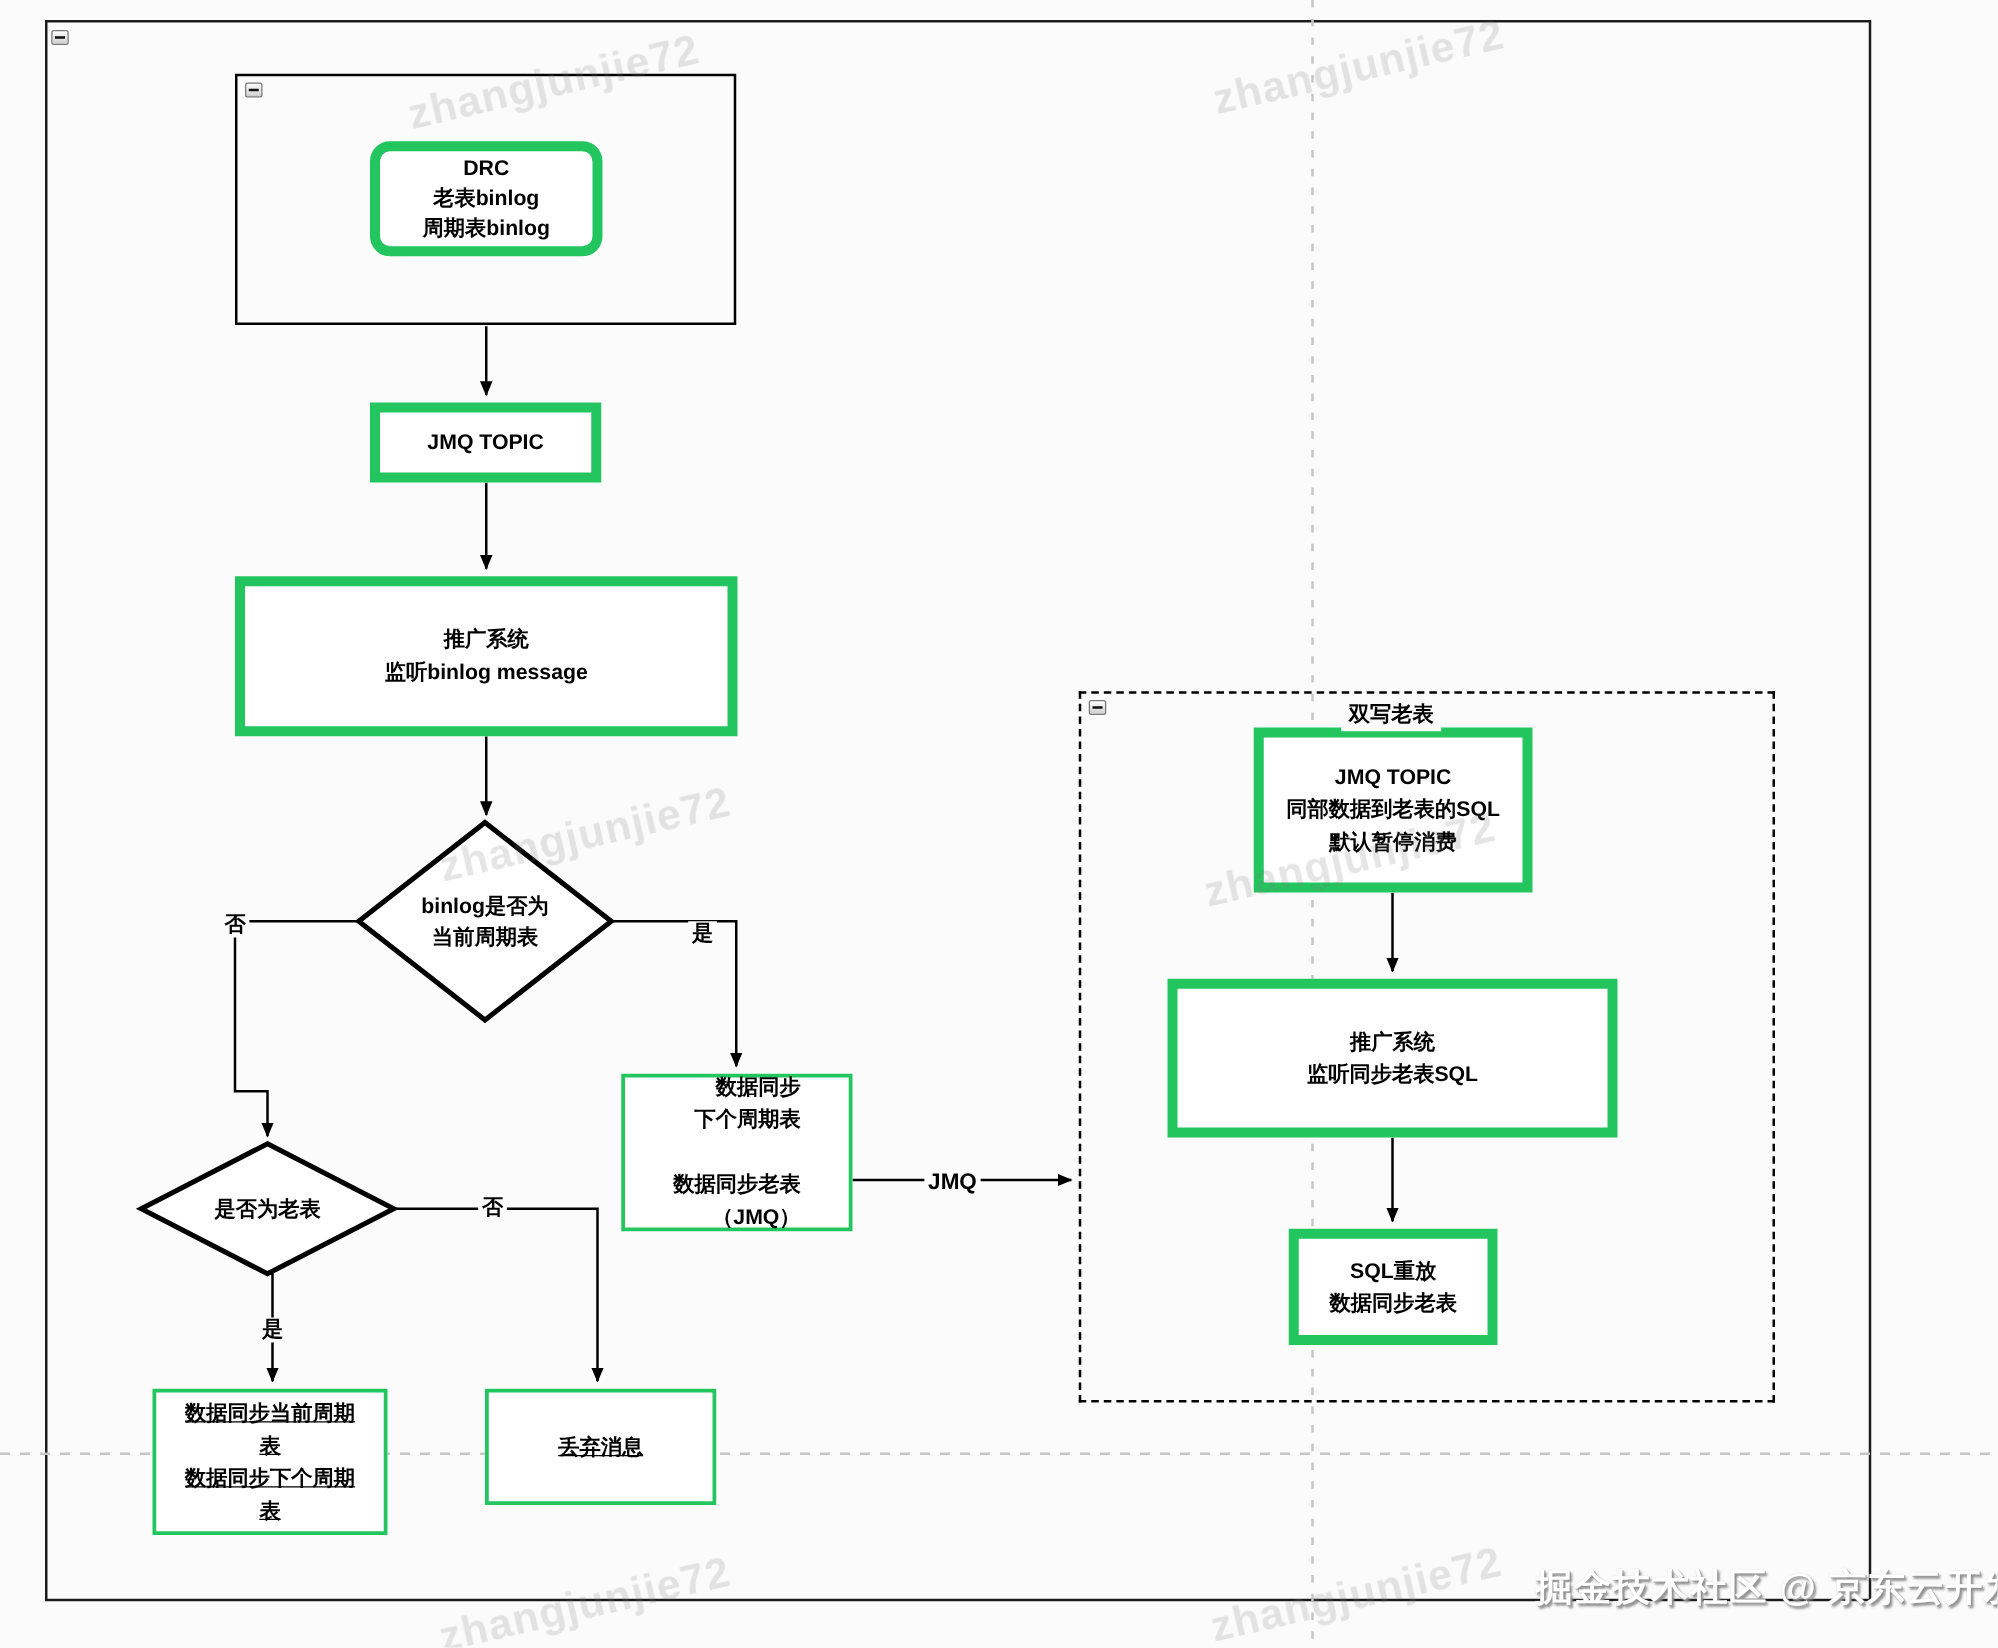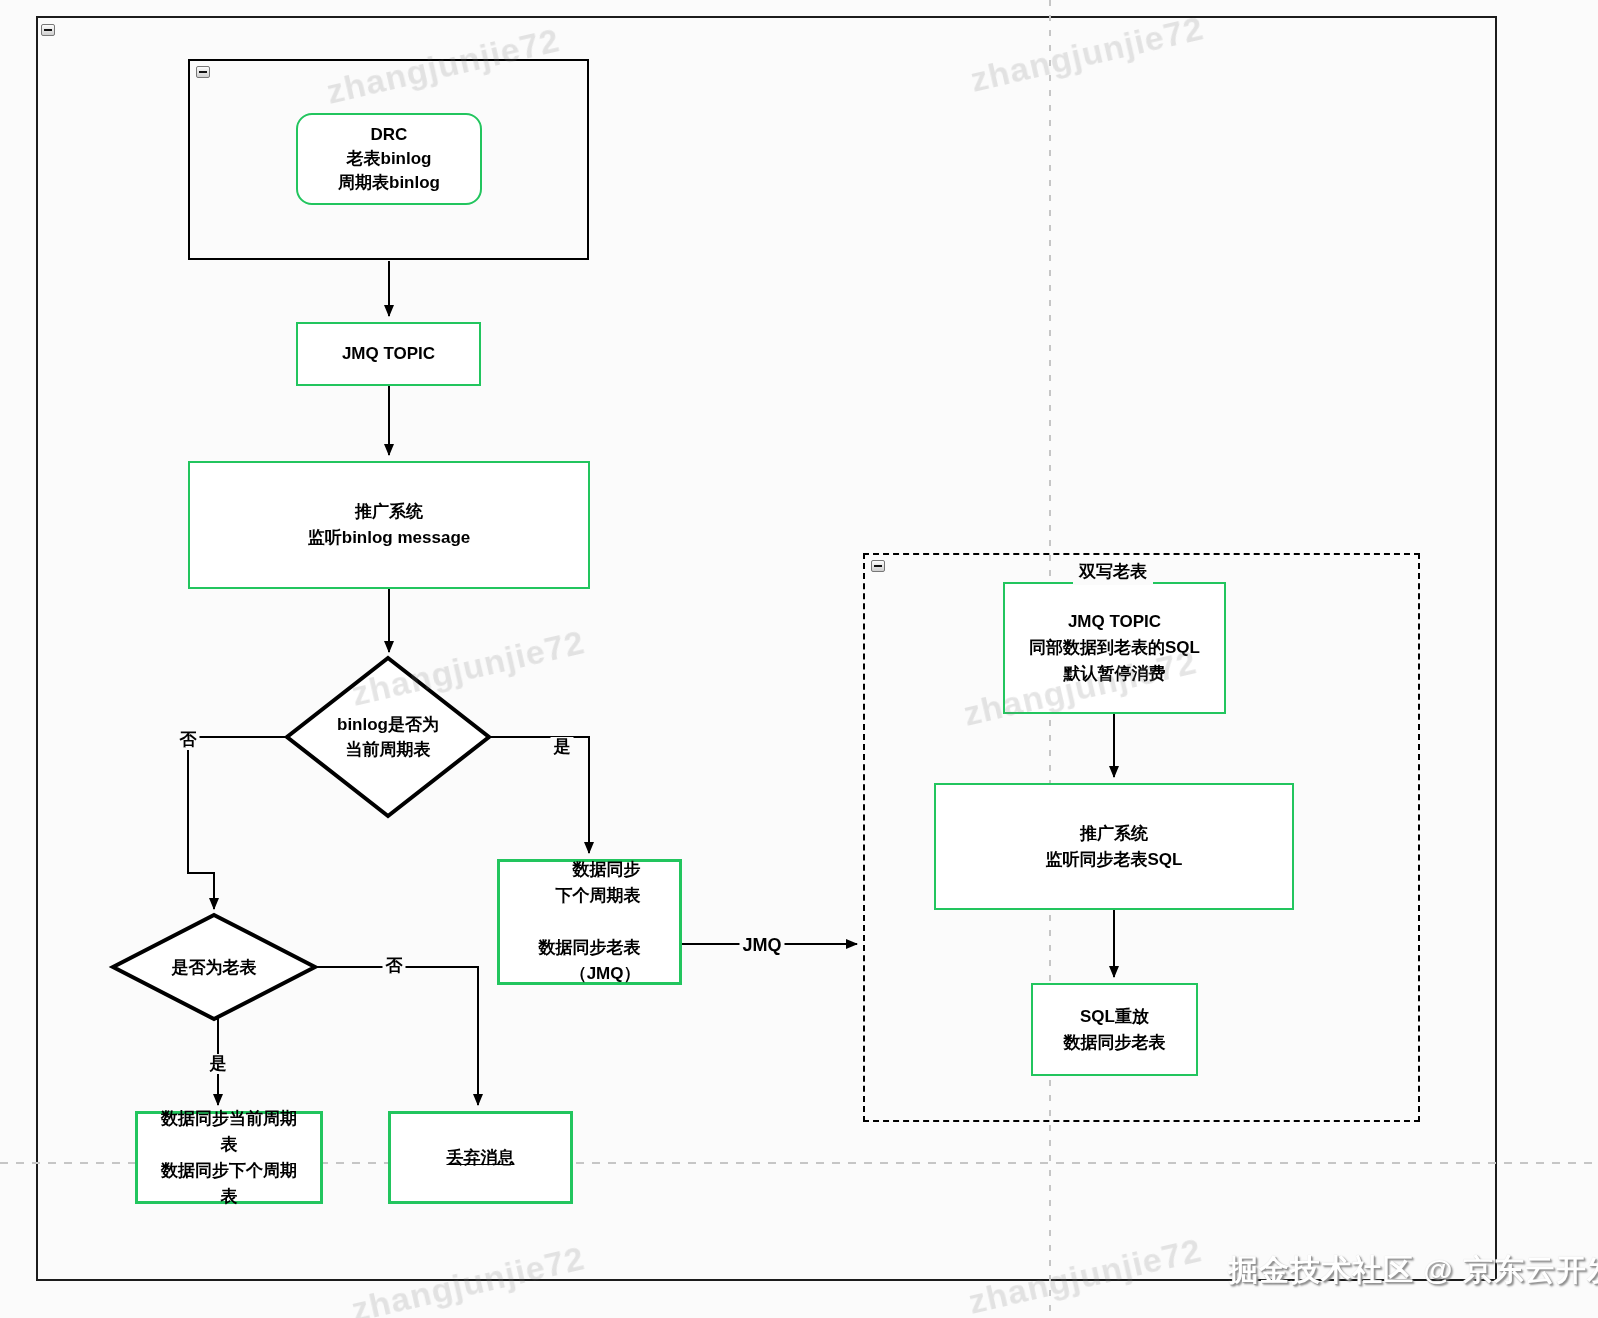--- a/index.html
+++ b/index.html
@@ -9,21 +9,21 @@
     background:#fbfbfb;
     overflow:hidden;
     font-family:"Liberation Sans","DejaVu Sans",sans-serif;
     color:#000;
   }
   
   #lines-svg{position:absolute;left:0;top:0;z-index:3;}
   .frame{position:absolute;z-index:2;background:transparent;box-sizing:border-box;}
   .node{
     position:absolute;z-index:4;box-sizing:border-box;
-    background:#ffffff;border:2px solid #22c55e;
+    background:#ffffff;border:8px solid #22c55e;
     display:flex;align-items:center;justify-content:center;
     text-align:center;font-weight:700;font-size:17px;line-height:26px;
   }
   .thick{border-width:3px;}
   .diamond-text{
     position:absolute;z-index:4;text-align:center;
     font-weight:700;font-size:17px;line-height:25px;
   }
   .edge-label{
     position:absolute;z-index:5;
@@ -115,21 +115,21 @@
 <div class="node" style="left:188px;top:461px;width:402px;height:128px;">
     <div>推广系统<br>监听binlog message</div>
   </div>
 
 <div class="diamond-text" style="left:288px;top:712px;width:200px;">
     <div>binlog是否为<br>当前周期表</div>
   </div>
 
 <div class="diamond-text" style="left:114px;top:955px;width:200px;">是否为老表</div>
 
-<div class="node thick" style="left:135px;top:1111px;width:188px;height:93px;overflow:visible;">
+<div class="node thick" style="left:122px;top:1111px;width:188px;height:117px;overflow:visible;text-decoration:underline;">
     <div>数据同步当前周期<br>表<br>数据同步下个周期<br>表</div>
   </div>
 
 <div class="node thick" style="left:388px;top:1111px;width:185px;height:93px;text-decoration:underline;">丢弃消息</div>
 
 <div class="node thick" style="left:497px;top:859px;width:185px;height:126px;text-align:right;">
     <div>数据同步<br>下个周期表<br><br>数据同步老表<br>（JMQ）</div>
   </div>
 
 <div class="node" style="left:1003px;top:582px;width:223px;height:132px;">

